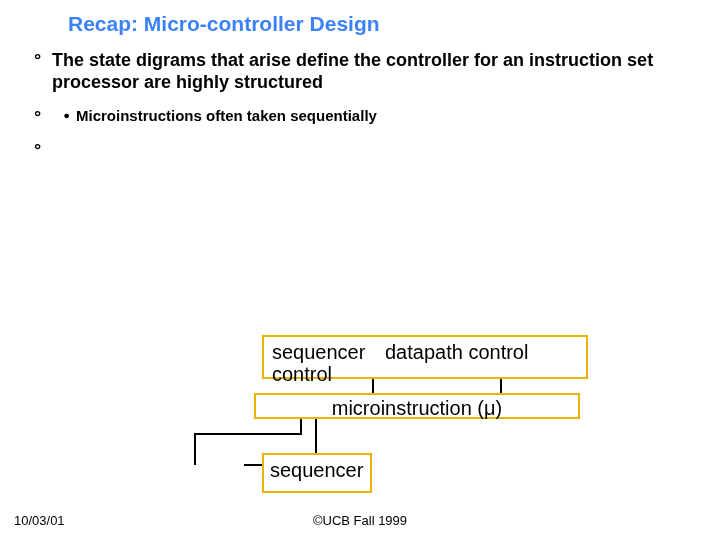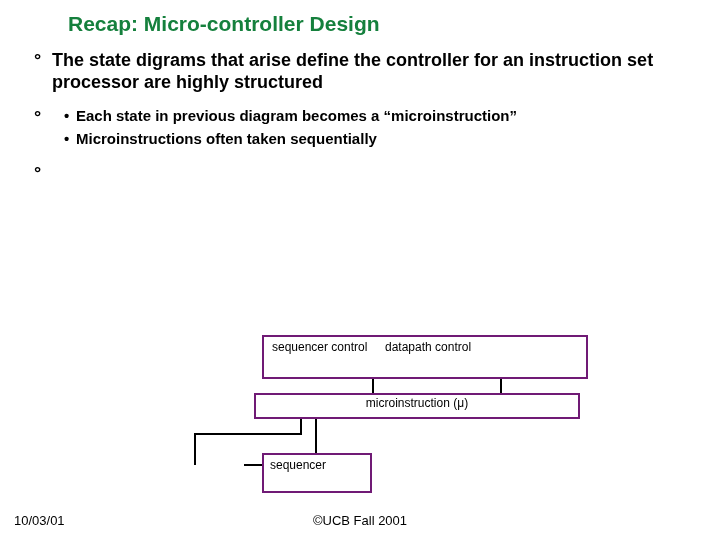--- a/index.html
+++ b/index.html
@@ -6,21 +6,21 @@
   body {
     width: 720px;
     height: 540px;
     font-family: Arial, Helvetica, sans-serif;
     background: #fff;
     color: #000;
     position: relative;
     overflow: hidden;
   }
   .title {
-    color: #15803d;
+    color: #3b82f6;
     font-size: 21px;
     font-weight: bold;
     margin: 12px 0 14px 68px;
   }
   .bullets {
     margin-left: 34px;
     margin-right: 20px;
   }
   .b1 {
     font-size: 18px;
@@ -51,23 +51,23 @@
   }
   .diagram {
     position: absolute;
     left: 140px;
     top: 335px;
     width: 470px;
     height: 170px;
   }
   .box {
     position: absolute;
-    border: 2px solid #701a75;
+    border: 2px solid #eab308;
     background: #fff;
-    font-size: 12px;
+    font-size: 20px;
     padding: 2px 4px;
     line-height: 1.1;
   }
   .top-box {
     left: 122px;
     top: 0;
     width: 326px;
     height: 44px;
     display: flex;
   }
@@ -143,21 +143,20 @@
 <div class="bullets">
   <div class="b1">
     <span class="deg">°</span>
     <span>The state digrams that arise define the controller for an instruction set processor are highly structured</span>
   </div>
   <div class="b1">
     <span class="deg">°</span>
   </div>
   <div class="b2">
     <span class="dot">•</span>
-    <span>Each state in previous diagram becomes a “microinstruction”</span>
   </div>
   <div class="b2" style="margin-bottom:14px;">
     <span class="dot">•</span>
     <span>Microinstructions often taken sequentially</span>
   </div>
   <div class="b1">
     <span class="deg">°</span>
   </div>
 </div>
 
@@ -178,13 +177,13 @@
   <div class="connector vdown2"></div>
   <div class="connector vdown3"></div>
 
 
   <div class="connector hmid"></div>
 
   <div class="box seq-box">sequencer</div>
 </div>
 
 <div class="footer-left">10/03/01</div>
-<div class="footer-center">©UCB Fall 2001</div>
+<div class="footer-center">©UCB Fall 1999</div>
 
 </body></html>

